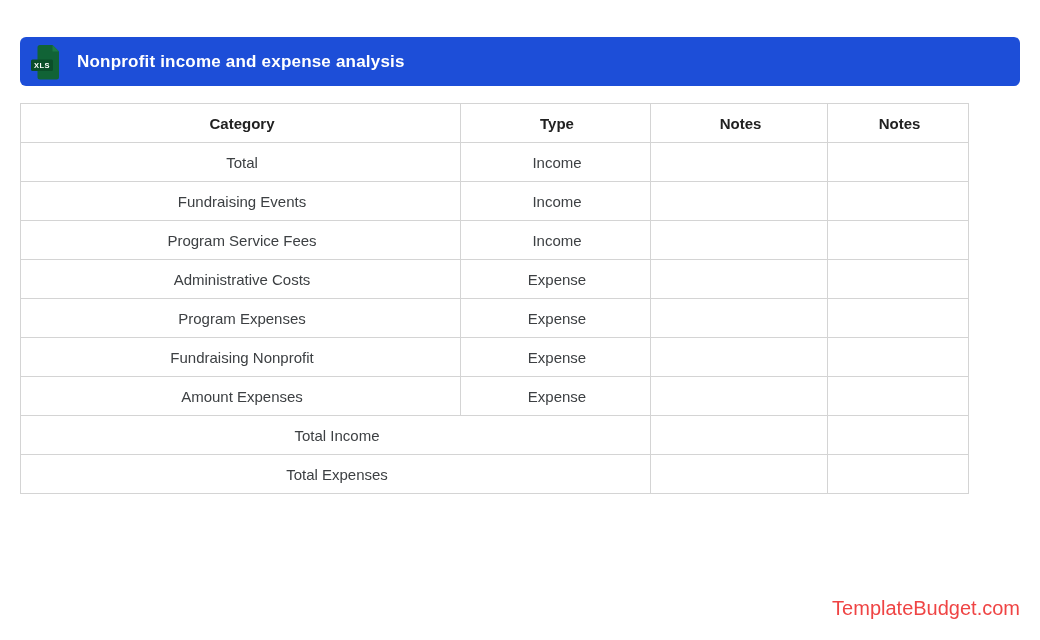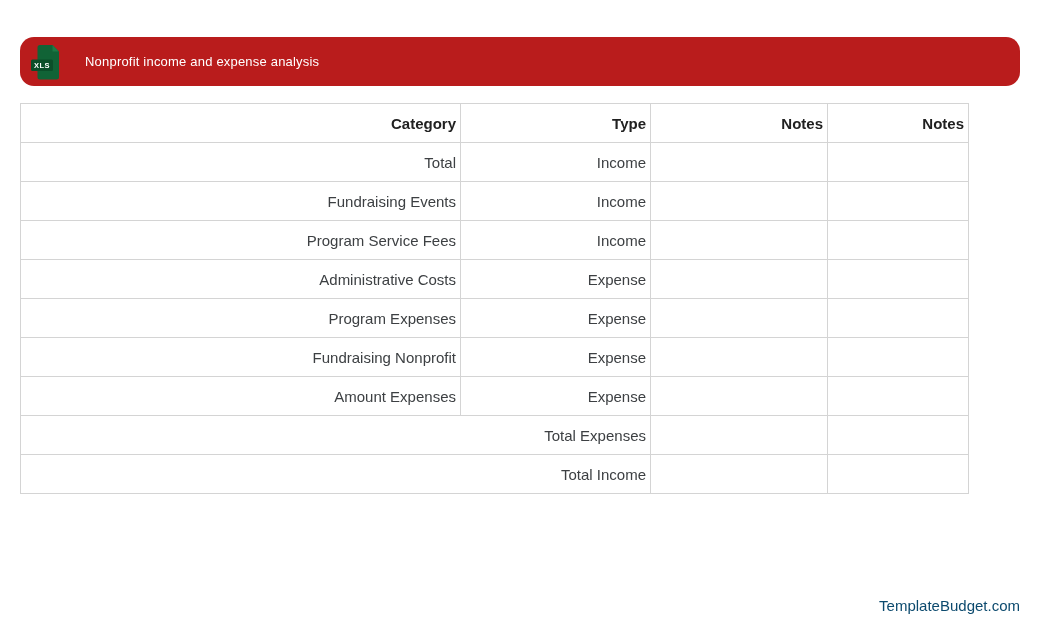--- a/index.html
+++ b/index.html
@@ -16,74 +16,74 @@
     width: 1040px;
     height: 640px;
     background: #ffffff;
   }
   .title-bar {
     position: absolute;
     left: 20px;
     top: 37px;
     width: 1000px;
     height: 49px;
-    background: #b91c1c;
-    border-radius: 14px;
+    background: #1d4ed8;
+    border-radius: 6px;
     display: flex;
     align-items: center;
     box-sizing: border-box;
     padding-left: 11px;
   }
   .file-icon {
     width: 30px;
     height: 36px;
     flex: 0 0 auto;
     display: block;
   }
   .title-text {
     color: #ffffff;
-    font-size: 13px;
-    font-weight: 400;
-    margin-left: 24px;
+    font-size: 17px;
+    font-weight: 700;
+    margin-left: 16px;
     letter-spacing: 0.2px;
     white-space: nowrap;
   }
   table.sheet {
     position: absolute;
     left: 20px;
     top: 103px;
     width: 948px;
     border-collapse: collapse;
     table-layout: fixed;
   }
   table.sheet th, table.sheet td {
     border: 1px solid #d4d4d4;
     height: 39px;
     box-sizing: border-box;
     padding: 0 4px 0 7px;
     font-size: 15px;
-    text-align: right;
+    text-align: center;
     vertical-align: middle;
     overflow: hidden;
     white-space: nowrap;
   }
   table.sheet th {
     color: #212121;
     font-weight: 700;
   }
   table.sheet td {
     color: #3d4043;
     font-weight: 400;
   }
   .watermark {
     position: absolute;
     top: 597px;
     right: 20px;
-    font-size: 15px;
-    color: #0c4a6e;
+    font-size: 20px;
+    color: #ef4444;
   }
 </style>
 </head>
 <body>
 
 <div class="page">
 
   <div class="title-bar">
     <svg class="file-icon" viewBox="0 0 30 36" xmlns="http://www.w3.org/2000/svg" aria-hidden="true">
       <path d="M9 1 h12.5 L28 7.5 V33 a2.5 2.5 0 0 1 -2.5 2.5 H9 a2.5 2.5 0 0 1 -2.5 -2.5 V3.5 A2.5 2.5 0 0 1 9 1 Z" fill="#116336"></path>
@@ -146,26 +146,26 @@
         <td></td>
         <td></td>
       </tr>
       <tr>
         <td>Amount Expenses</td>
         <td>Expense</td>
         <td></td>
         <td></td>
       </tr>
       <tr>
-        <td colspan="2">Total Expenses</td>
+        <td colspan="2">Total Income</td>
         <td></td>
         <td></td>
       </tr>
       <tr>
-        <td colspan="2">Total Income</td>
+        <td colspan="2">Total Expenses</td>
         <td></td>
         <td></td>
       </tr>
     </tbody>
   </table>
 
   <div class="watermark">TemplateBudget.com</div>
 
 </div>
 

